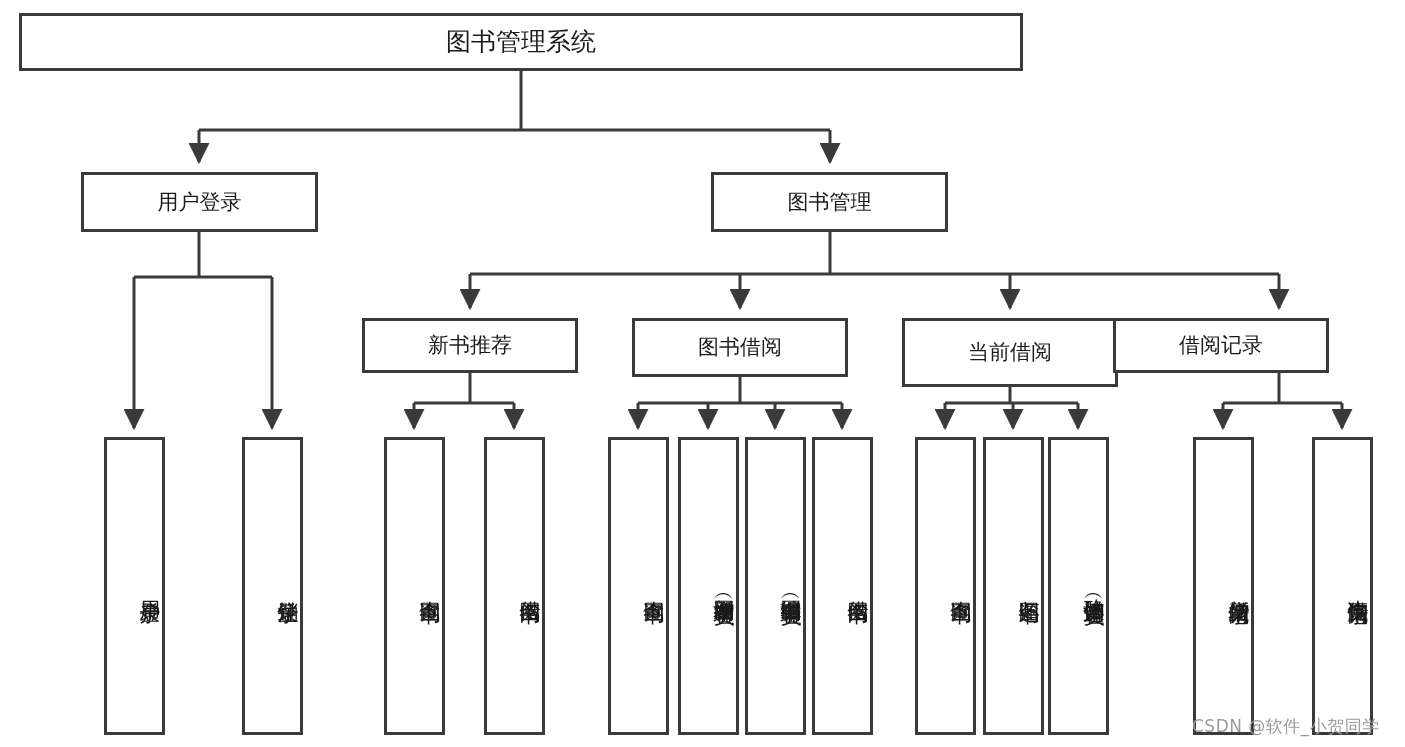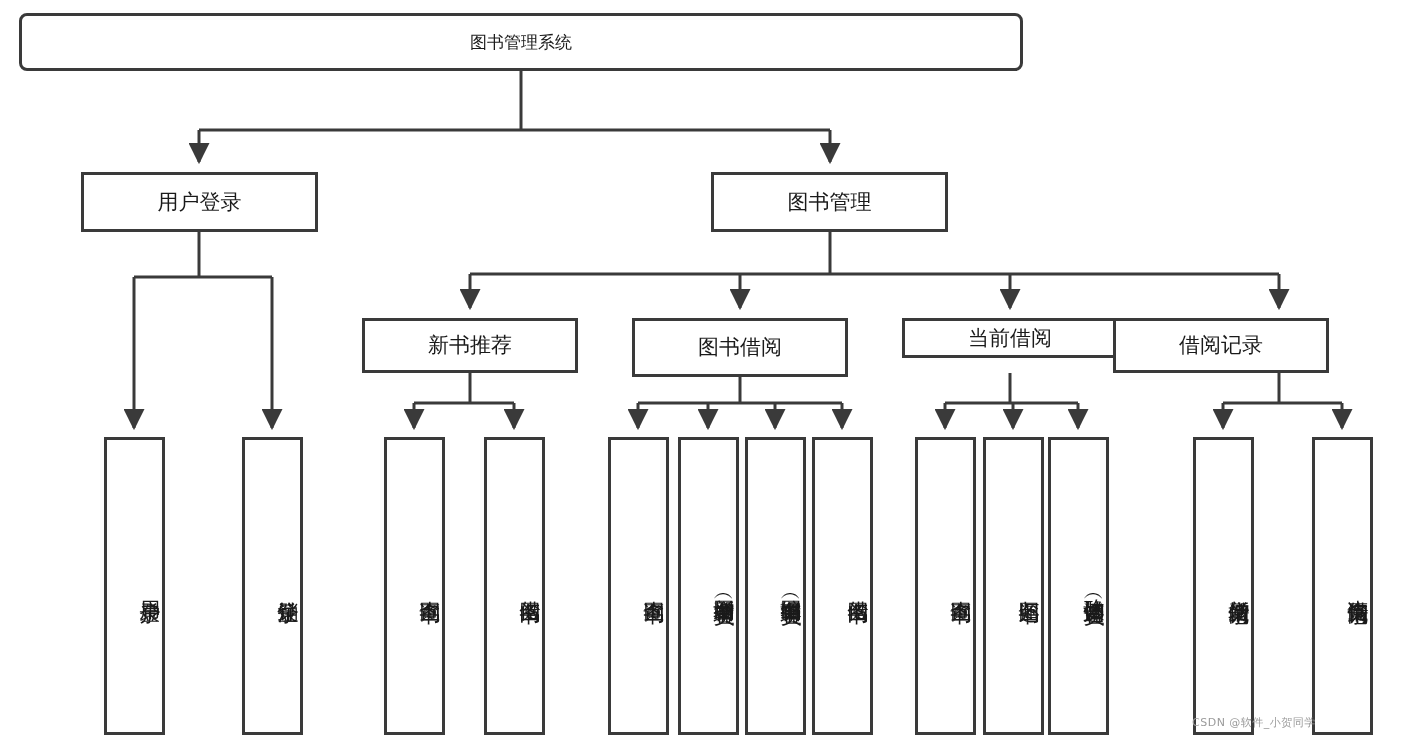--- a/index.html
+++ b/index.html
@@ -31,22 +31,21 @@
     border: 3px solid #3a3a3a;
     background: #ffffff;
     color: #1a1a1a;
     display: flex;
     align-items: center;
     justify-content: center;
     text-align: center;
     line-height: 1.18;
   }
   .node.level0 {
-    font-size: 17px;
-    border-radius: 8px;
+    font-size: 25px;
   }
   .node.level1 {
     font-size: 21px;
   }
   .node.level2 {
     font-size: 21px;
   }
   .node.leaf {
     font-size: 21px;
     writing-mode: vertical-rl;
@@ -57,21 +56,21 @@
     letter-spacing: 1px;
   }
   .node.leaf .leaf-text {
     writing-mode: vertical-rl;
     text-orientation: upright;
     display: block;
     max-height: 100%;
   }
   .watermark {
     position: absolute;
-    font-size: 11px;
+    font-size: 17px;
     color: #9b9b9b;
     white-space: nowrap;
     letter-spacing: 0.5px;
     pointer-events: none;
   }
 </style>
 </head>
 <body>
 
 <div id="canvas">
@@ -138,21 +137,21 @@
   <div class="node level1" style="left:711px; top:172px; width:237px; height:60px;">
     <span>图书管理</span>
   </div>
 
   <div class="node level2" style="left:362px; top:318px; width:216px; height:55px;">
     <span>新书推荐</span>
   </div>
   <div class="node level2" style="left:632px; top:318px; width:216px; height:59px;">
     <span>图书借阅</span>
   </div>
-  <div class="node level2" style="left:902px; top:318px; width:216px; height:40px;">
+  <div class="node level2" style="left:902px; top:318px; width:216px; height:69px;">
     <span>当前借阅</span>
   </div>
   <div class="node level2" style="left:1113px; top:318px; width:216px; height:55px;">
     <span>借阅记录</span>
   </div>
 
   <div class="node leaf" style="left:104px; top:437px; width:61px; height:298px;">
     <span class="leaf-text">用户登录</span>
   </div>
   <div class="node leaf" style="left:242px; top:437px; width:61px; height:298px;">

